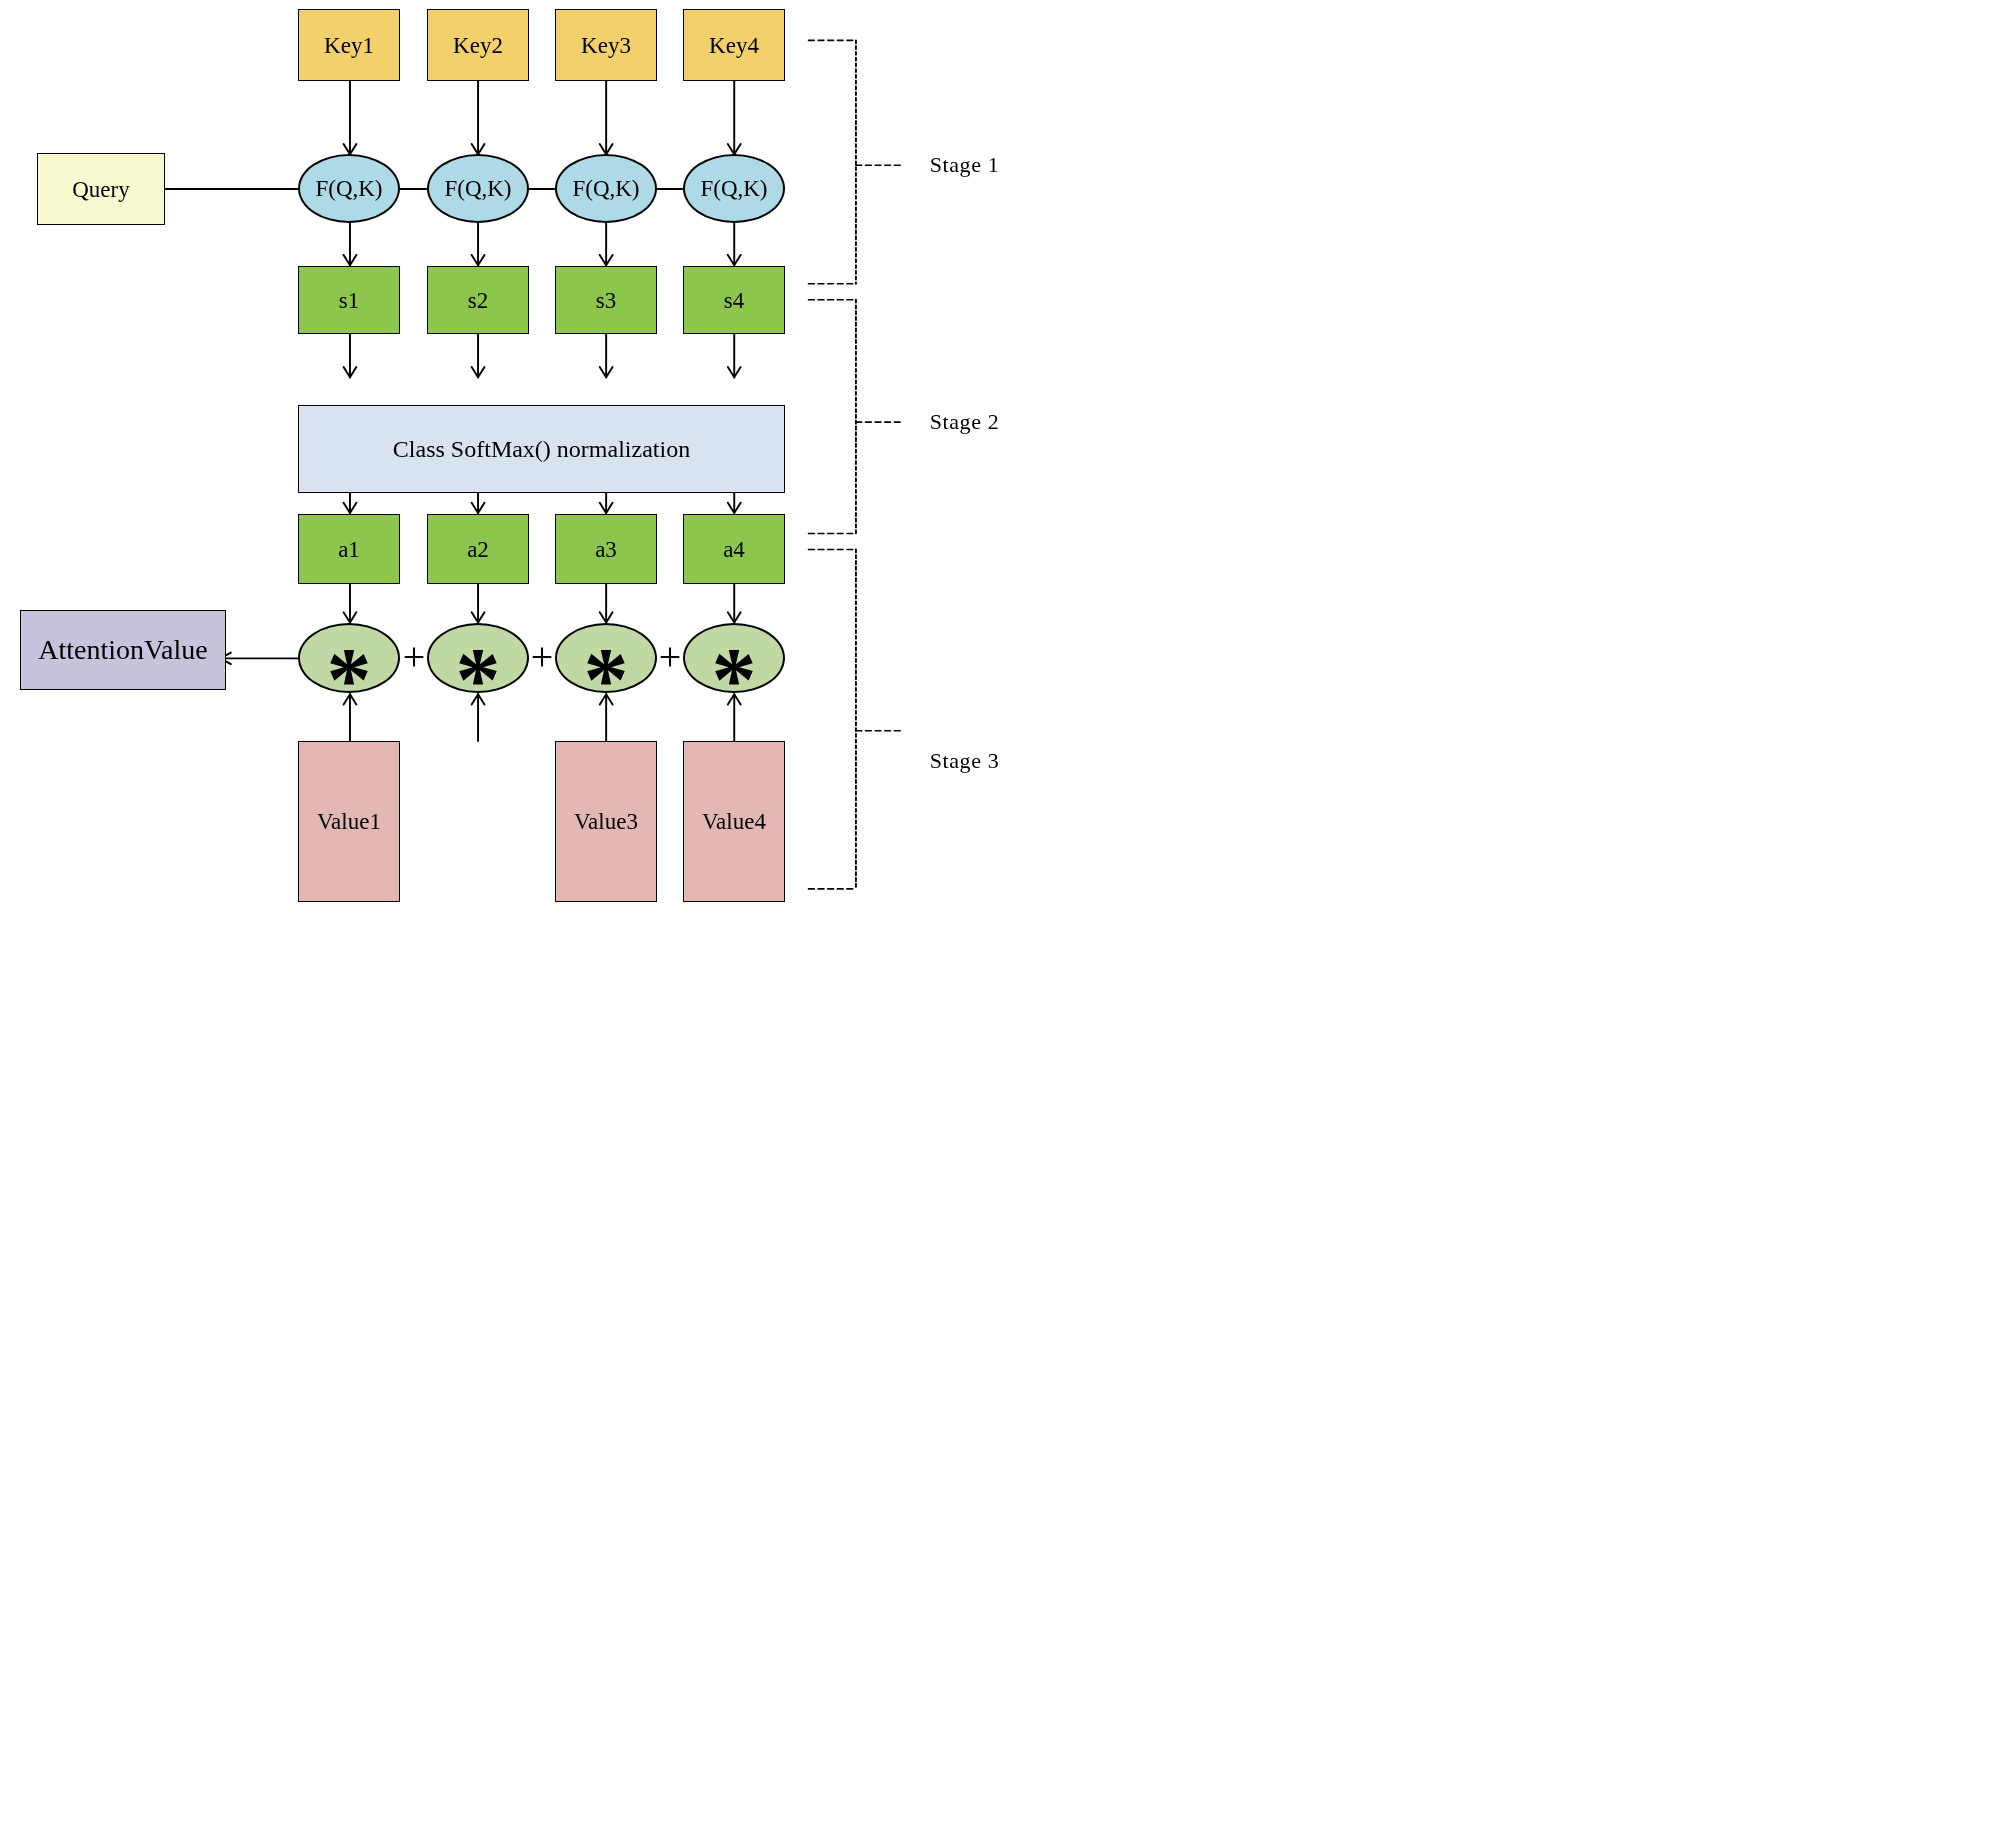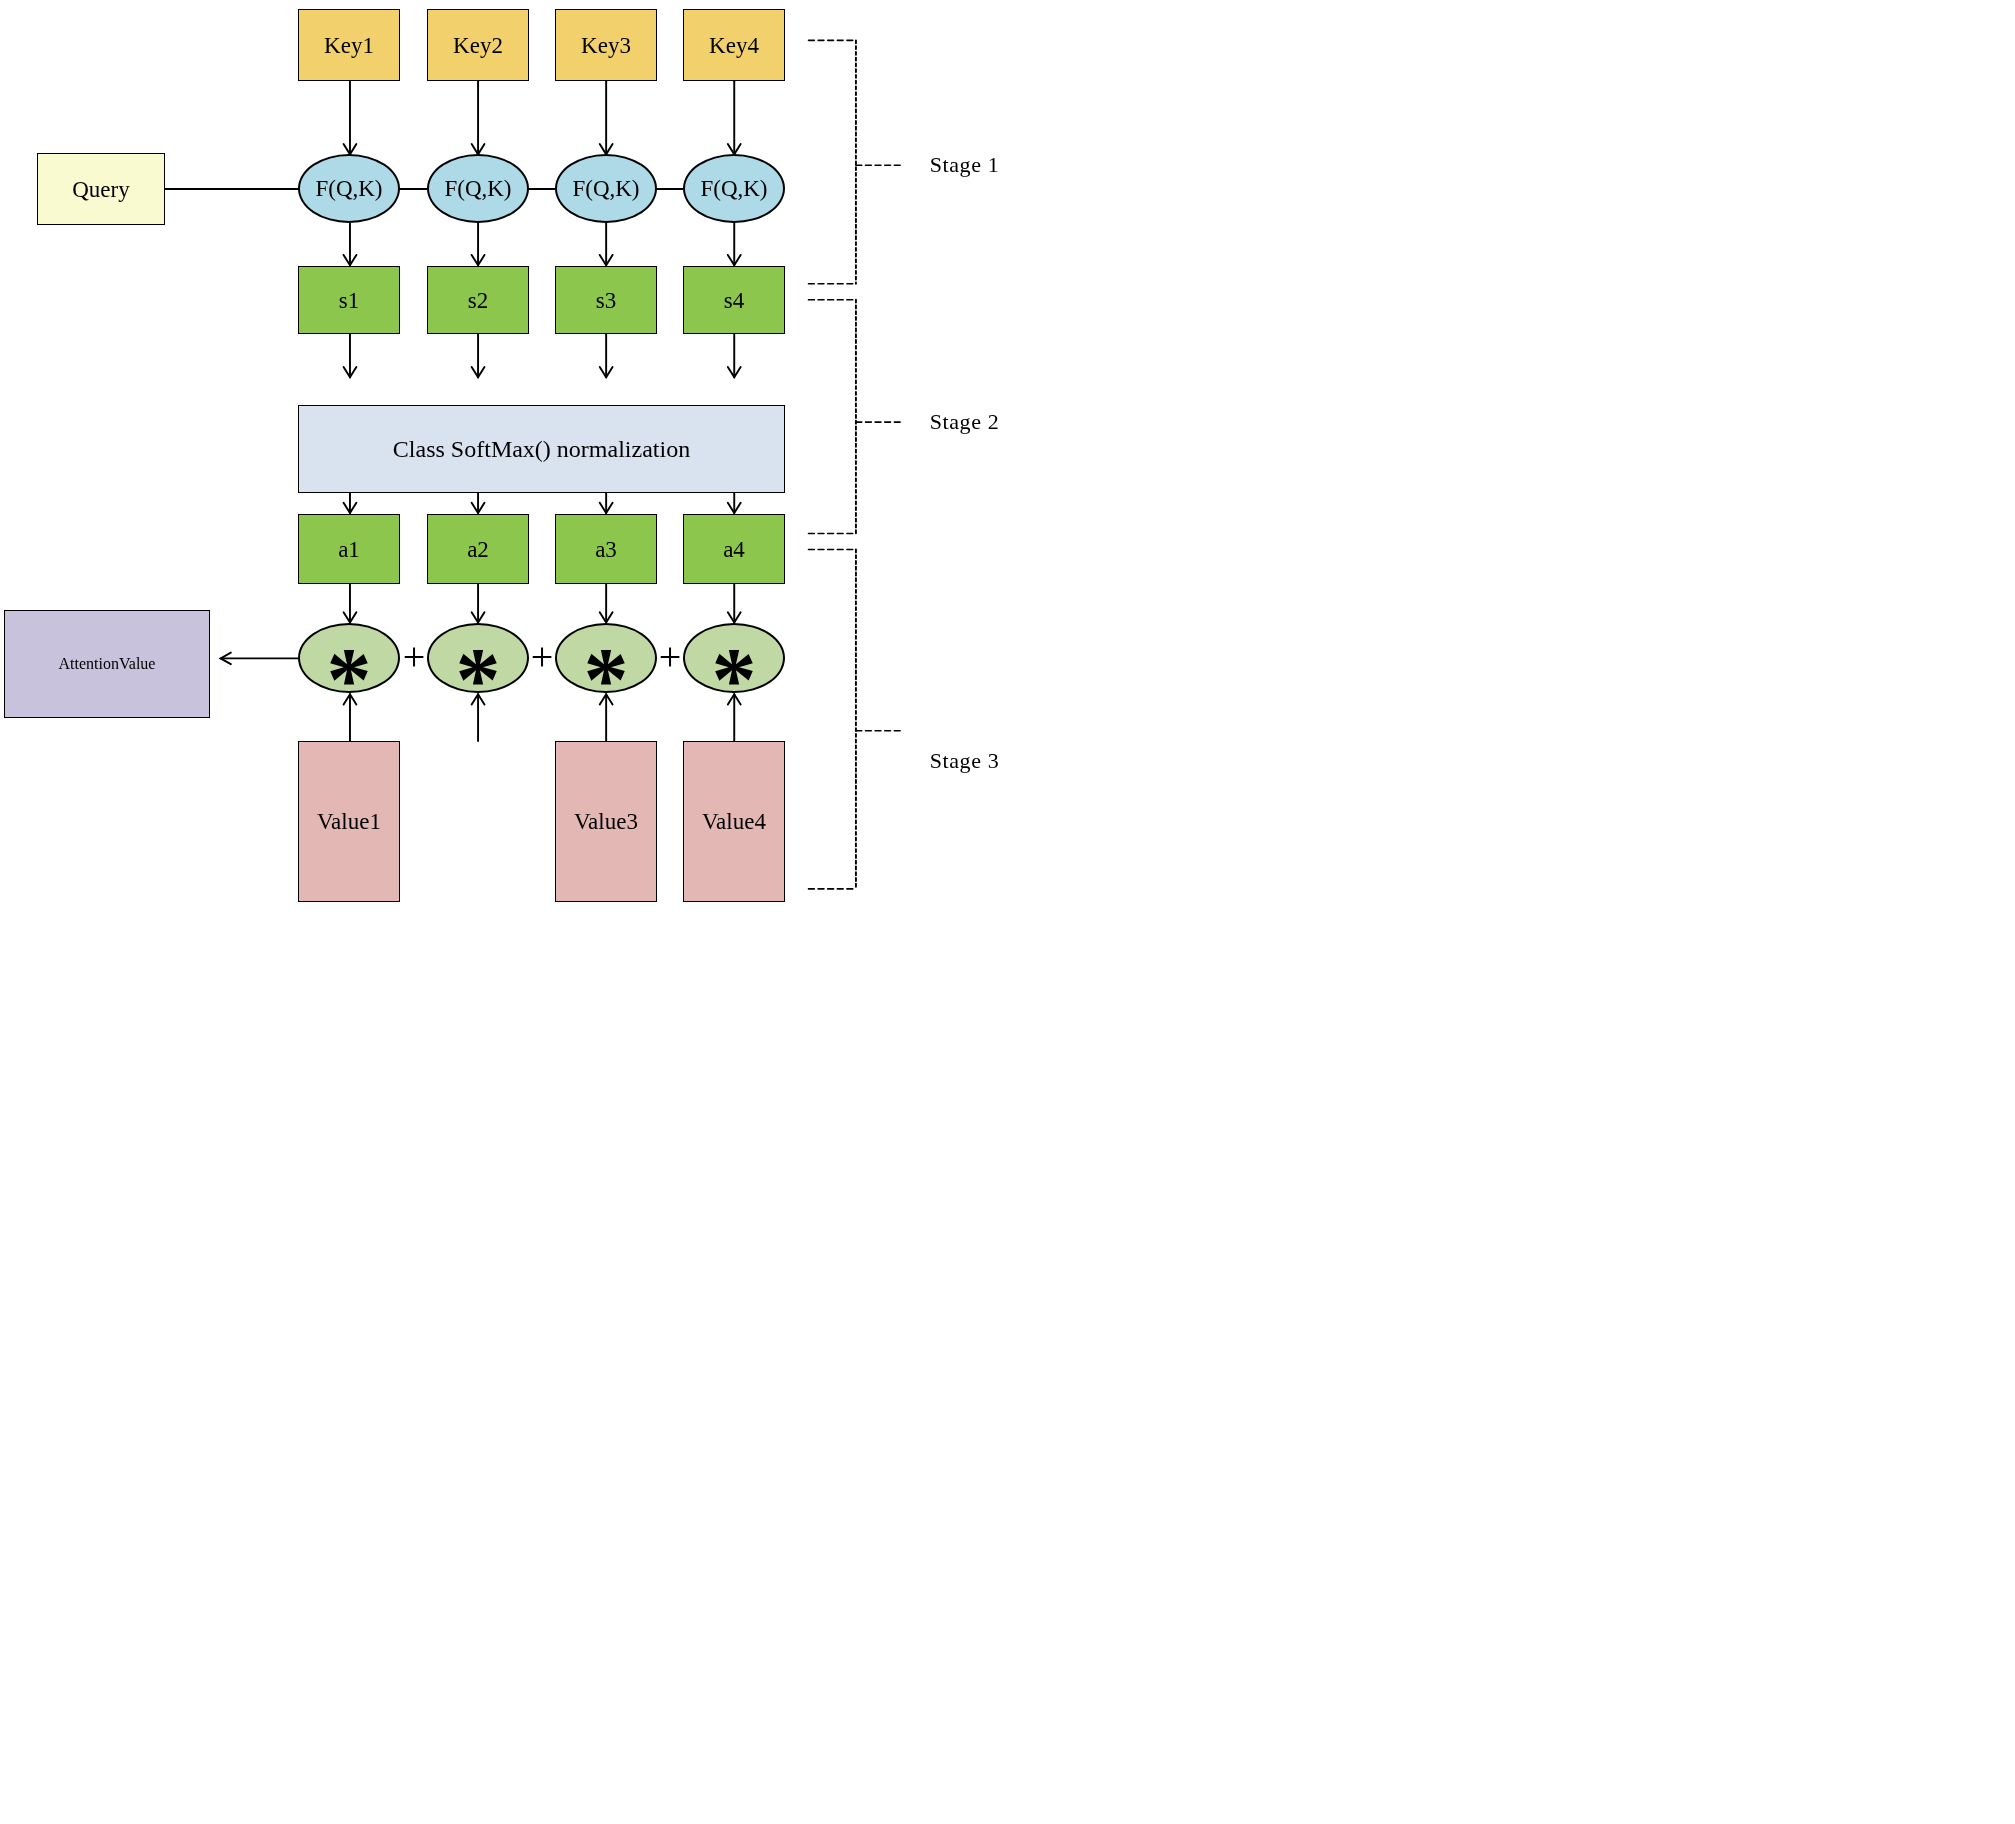--- a/index.html
+++ b/index.html
@@ -26,21 +26,21 @@
   }
   .key-box     { background: #F2D06B; width: 102px; height: 72px; top: 9px; }
   .query-box   { background: #FAFAD0; left: 37px; top: 153px; width: 128px; height: 72px; }
   .fqk-ellipse { background: #AEDAE8; width: 102px; height: 69px; top: 154px;
                  border-radius: 50%; border-width: 2.6px; }
   .score-box   { background: #8CC64C; width: 102px; height: 68px; top: 266px; }
   .softmax-box { background: #D9E2EF; left: 298px; top: 378px; width: 487px; height: 88px; font-size: 24px; margin-top: 27px; }
   .weight-box  { background: #8CC64C; width: 102px; height: 70px; top: 514px; }
   .star-ellipse{ background: #BFD8A4; width: 102px; height: 70px; top: 623px;
                  border-radius: 50%; border-width: 2.6px; }
-  .attn-box    { background: #C9C2DC; left: 4px; top: 610px; width: 206px; height: 108px; font-size: 16px; }
+  .attn-box    { background: #C9C2DC; left: 20px; top: 610px; width: 206px; height: 80px; font-size: 28px; }
   .value-box   { background: #E3B7B4; width: 102px; height: 161px; top: 741px; }
   .col1 { left: 298px; }  .col2 { left: 427px; }  .col3 { left: 555px; }  .col4 { left: 683px; }
   .star-glyph {
     position: absolute;
     width: 102px;
     text-align: center;
     font-size: 90px;
     font-weight: bold;
     line-height: 1;
     top: 635px;

